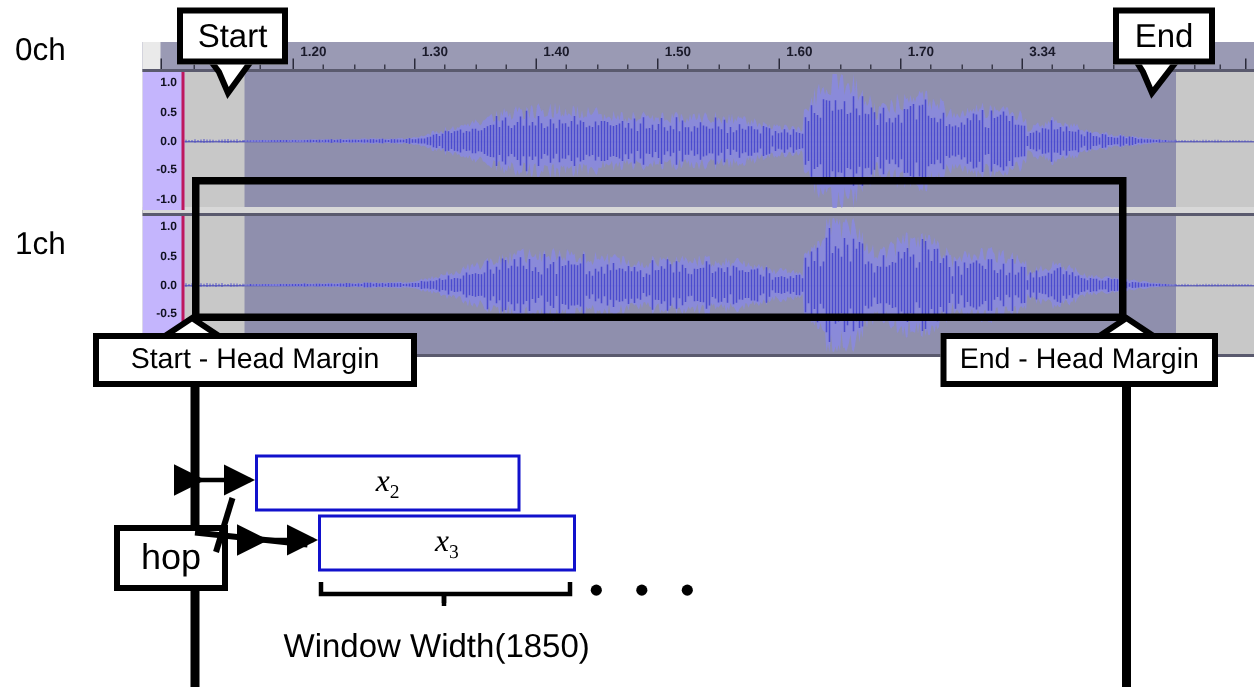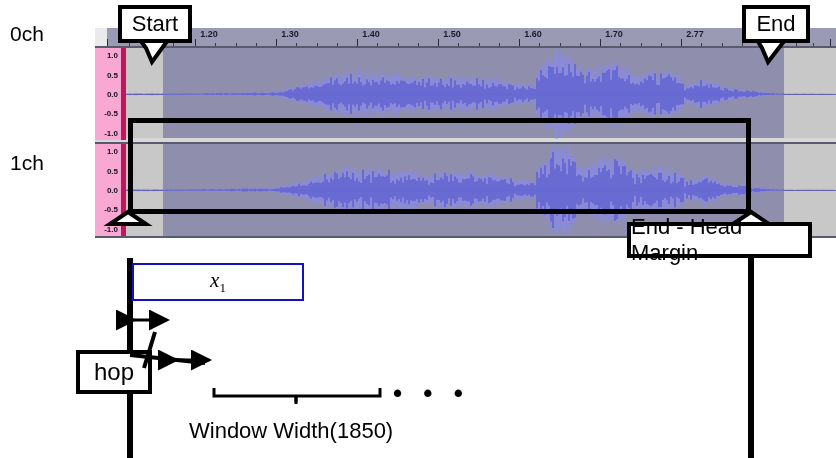--- a/index.html
+++ b/index.html
@@ -98,23 +98,23 @@
     top: 110px;
     width: 741px;
     height: 4px;
     background: #d8d8d8;
   }
   .vscale {
     position: absolute;
     left: 0; top: 0;
     width: 26px;
     height: 100%;
-    background: #f9a8d4;
+    background: #c4b5fd;
     z-index: 4;
-    border-right: 5px solid #be185d;
+    border-right: 2px solid #be185d;
   }
   .vscale span {
     position: absolute;
     right: 3px;
     font-size: 8px;
     font-weight: bold;
     color: #101020;
     font-family: "Liberation Sans", sans-serif;
     transform: translateY(-50%);
     white-space: nowrap;
@@ -179,21 +179,21 @@
     text-align: right;
   }
   #callout-start-hm {
     left: 62px; top: 222px;
     width: 216px; height: 36px;
     font-size: 19px;
   }
   #callout-end-hm {
     left: 627px; top: 222px;
     width: 185px; height: 36px;
-    font-size: 22px;
+    font-size: 19px;
   }
   #callout-hop {
     left: 76px; top: 350px;
     width: 76px; height: 44px;
     font-size: 24px;
   }
 
   
   #vector {
     position: absolute;
@@ -297,21 +297,21 @@
         <div class="tick-text" style="left: 438px;">1.60</div>
         <div class="tick-minor" style="left: 444px;"></div>
         <div class="tick-minor" style="left: 465px;"></div>
         <div class="tick-minor" style="left: 485px;"></div>
         <div class="tick-major" style="left: 505px;"></div>
         <div class="tick-text" style="left: 519px; text-align: right;">1.70</div>
         <div class="tick-minor" style="left: 525px;"></div>
         <div class="tick-minor" style="left: 546px;"></div>
         <div class="tick-minor" style="left: 566px;"></div>
         <div class="tick-major" style="left: 586px;"></div>
-        <div class="tick-text" style="left: 600px;">2.77</div>
+        <div class="tick-text" style="left: 600px;">3.34</div>
         <div class="tick-minor" style="left: 606px;"></div>
         <div class="tick-minor" style="left: 627px;"></div>
         <div class="tick-minor" style="left: 647px;"></div>
         <div class="tick-major" style="left: 667px;"></div>
         <div class="tick-text" style="left: 681px;">1.90</div>
         <div class="tick-minor" style="left: 684px;"></div>
         <div class="tick-minor" style="left: 701px;"></div>
         <div class="tick-minor" style="left: 718px;"></div>
         <div class="tick-major" style="left: 735px;"></div>
       </div>
@@ -368,22 +368,25 @@
     <polygon points="733,224 751,212 769,224" fill="#ffffff" stroke="#000000" stroke-width="4" stroke-linejoin="miter"></polygon>
 
     <line x1="130" y1="258" x2="130" y2="458" stroke="#000000" stroke-width="6"></line>
 
     <line x1="751" y1="258" x2="751" y2="458" stroke="#000000" stroke-width="6"></line>
 
     <path d="M 214,388 L 214,396 L 296,396 L 296,402 L 296,396 L 380,396 L 380,388" fill="none" stroke="#000000" stroke-width="3" stroke-linejoin="miter" stroke-linecap="butt"></path>
     <path d="M 296,396 L 296,404" fill="none" stroke="#000000" stroke-width="3"></path>
   </svg>
 
-  <div class="winbox" id="win1">
-    <span><span>x</span><sub>1</sub></span>
+  <div class="winbox" id="win2">
+    <span><span>x</span><sub>2</sub></span>
+  </div>
+  <div class="winbox" id="win3">
+    <span><span>x</span><sub>3</sub></span>
   </div>
 
   <div id="dots">• • •</div>
   <div id="winwidth-label">Window Width(1850)</div>
 
   <svg id="vector-top" viewBox="0 0 836 458">
     <defs>
       <marker id="ah" markerWidth="7" markerHeight="7" refX="6" refY="3.5" orient="auto" markerUnits="strokeWidth">
         <path d="M0,0 L7,3.5 L0,7 z" fill="#000000"></path>
       </marker>
@@ -399,20 +402,23 @@
     <line x1="144" y1="368" x2="155" y2="332" stroke="#000000" stroke-width="4"></line>
     <line x1="130" y1="355" x2="205" y2="363" stroke="#000000" stroke-width="4"></line>
   </svg>
 
   <div class="callout" id="callout-start">
     <span>Start</span>
   </div>
   <div class="callout" id="callout-end">
     <span>End</span>
   </div>
+  <div class="callout" id="callout-start-hm">
+    <span>Start - Head Margin</span>
+  </div>
   <div class="callout" id="callout-end-hm">
     <span>End - Head Margin</span>
   </div>
   <div class="callout" id="callout-hop">
     <span>hop</span>
   </div>
 
 </div>
 
 </body></html>

